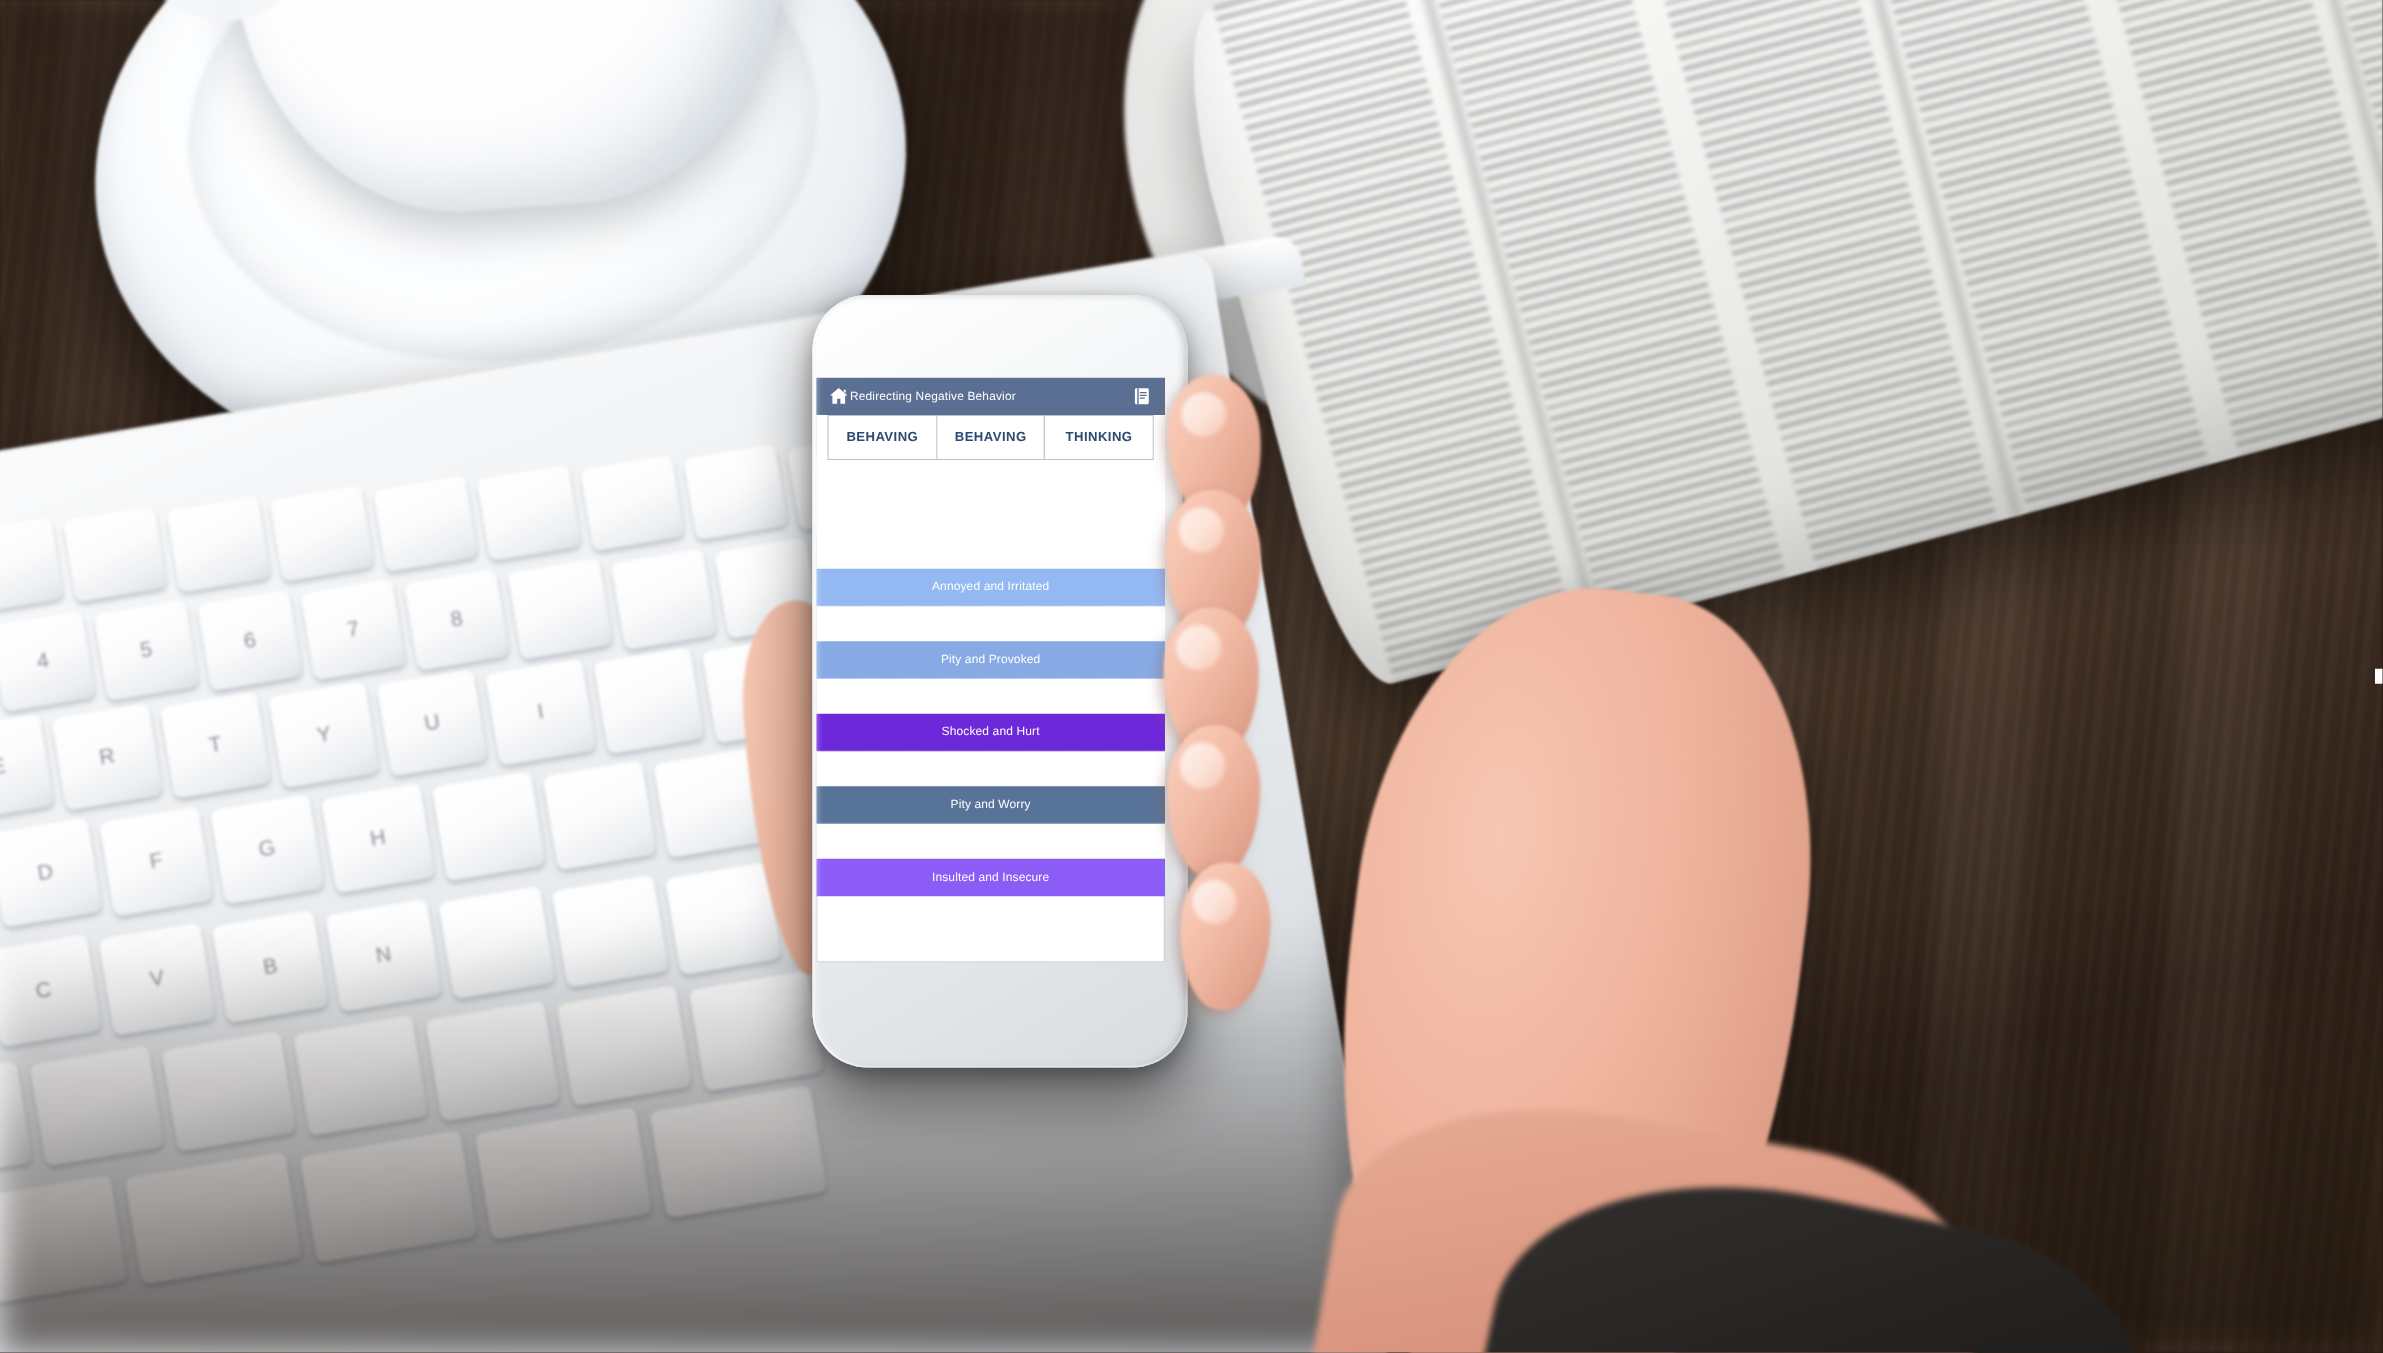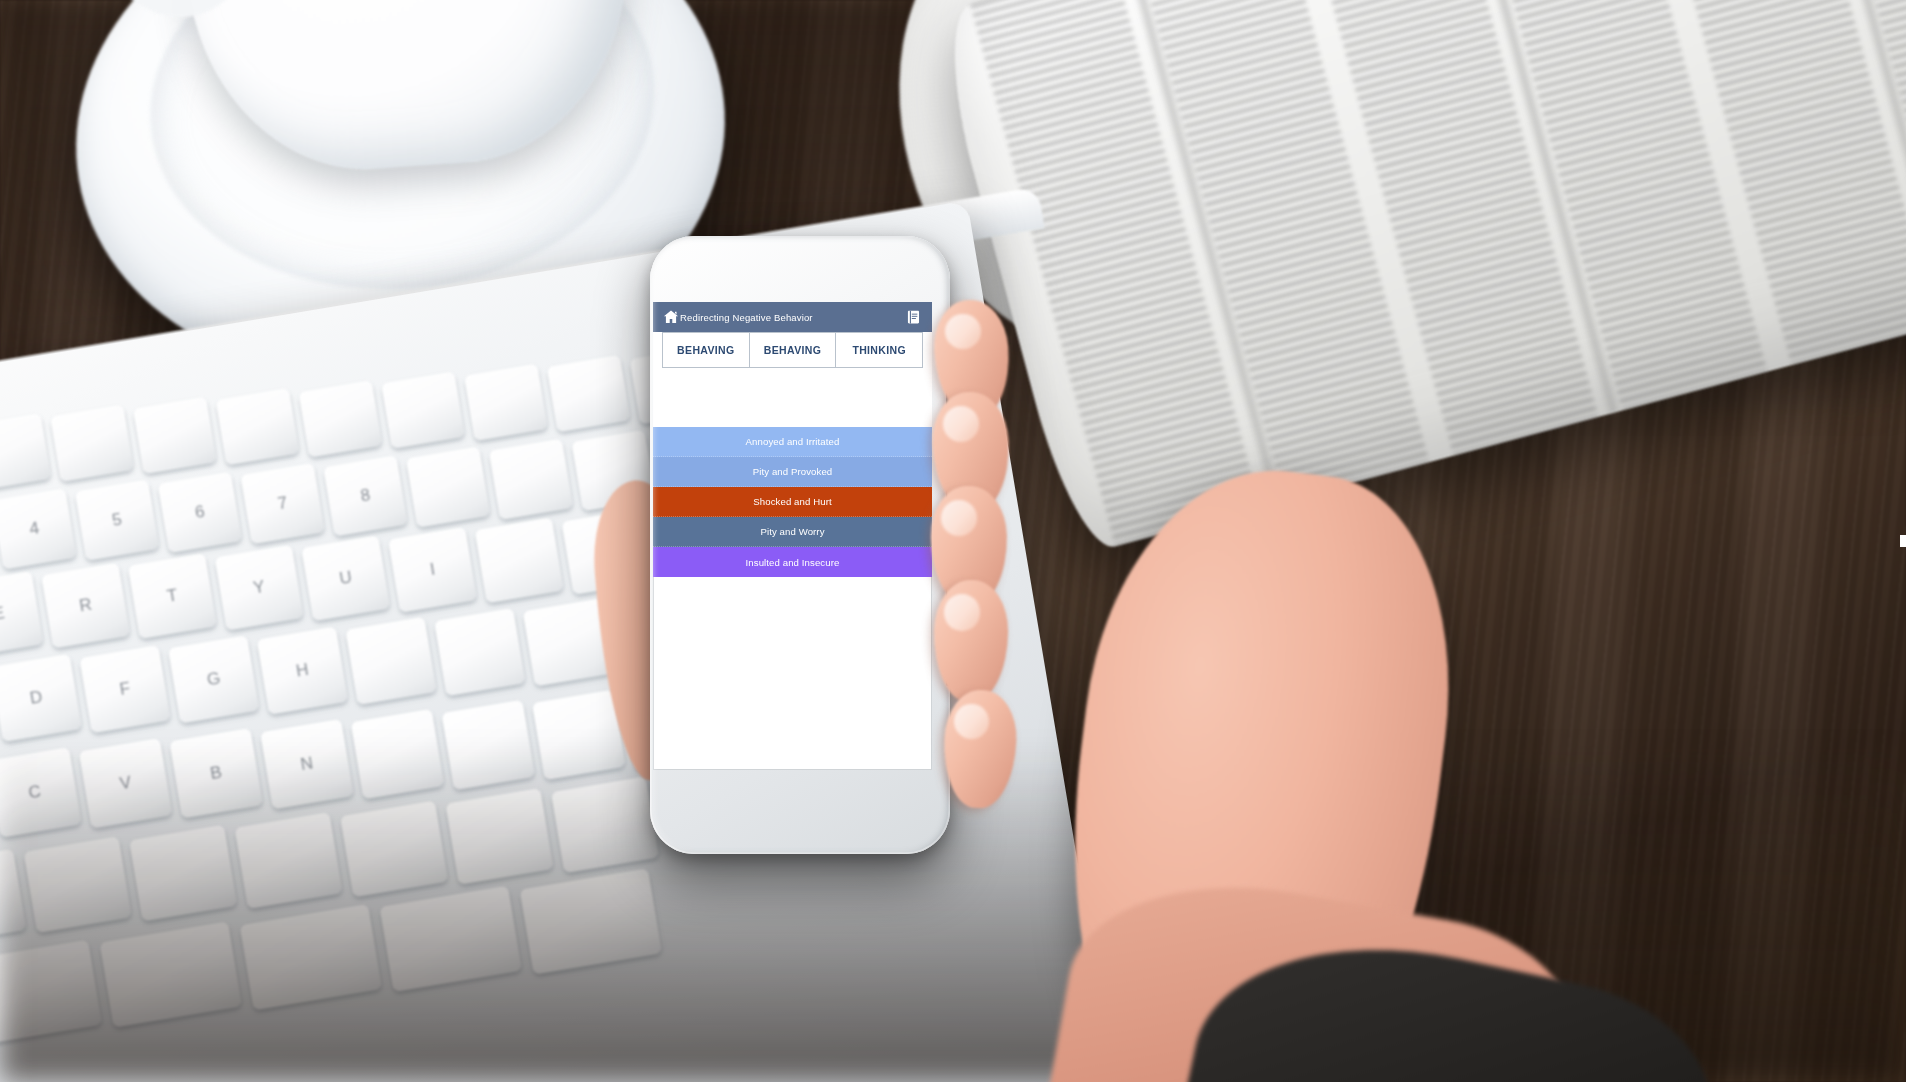--- a/index.html
+++ b/index.html
@@ -318,20 +318,21 @@
   
   .rows { display:block; }
   .row {
     height:30px;
     display:flex; align-items:center; justify-content:center;
     color:#ffffff;
     font-size:9.6px;
     letter-spacing:0.1px;
     cursor:pointer;
     border-bottom:1px dotted rgba(255,255,255,0.28);
+    margin-top:28px;
   }
   .row:last-child { border-bottom:none; }
 
   
   .edge-notch {
     position:absolute; right:0; top:535px;
     width:6px; height:12px; background:#fff;
   }
 </style>
 </head>
@@ -478,21 +479,21 @@
           <div class="seg-btn" style="color: rgb(45, 74, 114);">BEHAVING</div>
           <div class="seg-btn" style="color: rgb(45, 74, 114);">BEHAVING</div>
           <div class="seg-btn" style="color: rgb(45, 74, 114);">THINKING</div>
         </div>
 
       <div class="seg-gap"></div>
 
       <div class="rows" id="rows">
           <div class="row" style="background: rgb(147, 184, 242);">Annoyed and Irritated</div>
           <div class="row" style="background: rgb(135, 170, 228);">Pity and Provoked</div>
-          <div class="row" style="background: #c2410c;">Shocked and Hurt</div>
+          <div class="row" style="background: #6d28d9;">Shocked and Hurt</div>
           <div class="row" style="background: rgb(88, 115, 152);">Pity and Worry</div>
           <div class="row" style="background: #8b5cf6;">Insulted and Insecure</div>
         </div>
     </div>
   </div>
 </div>
 
 <div class="edge-notch"></div>
 
 </body></html>

